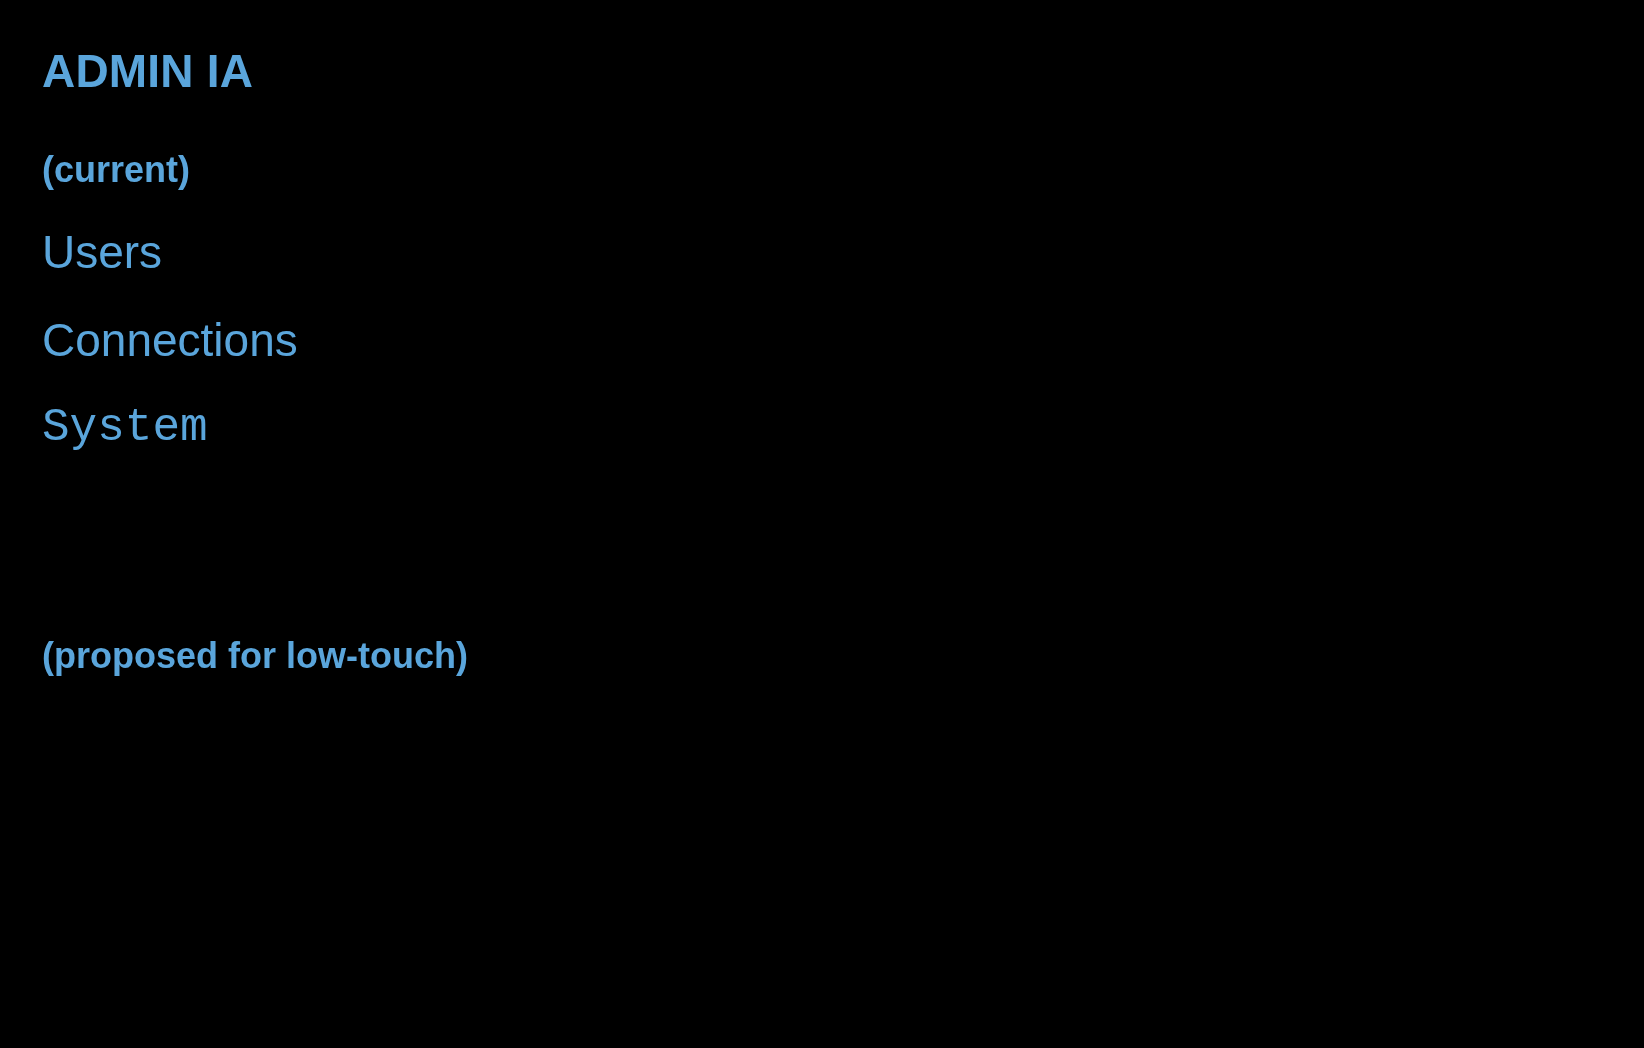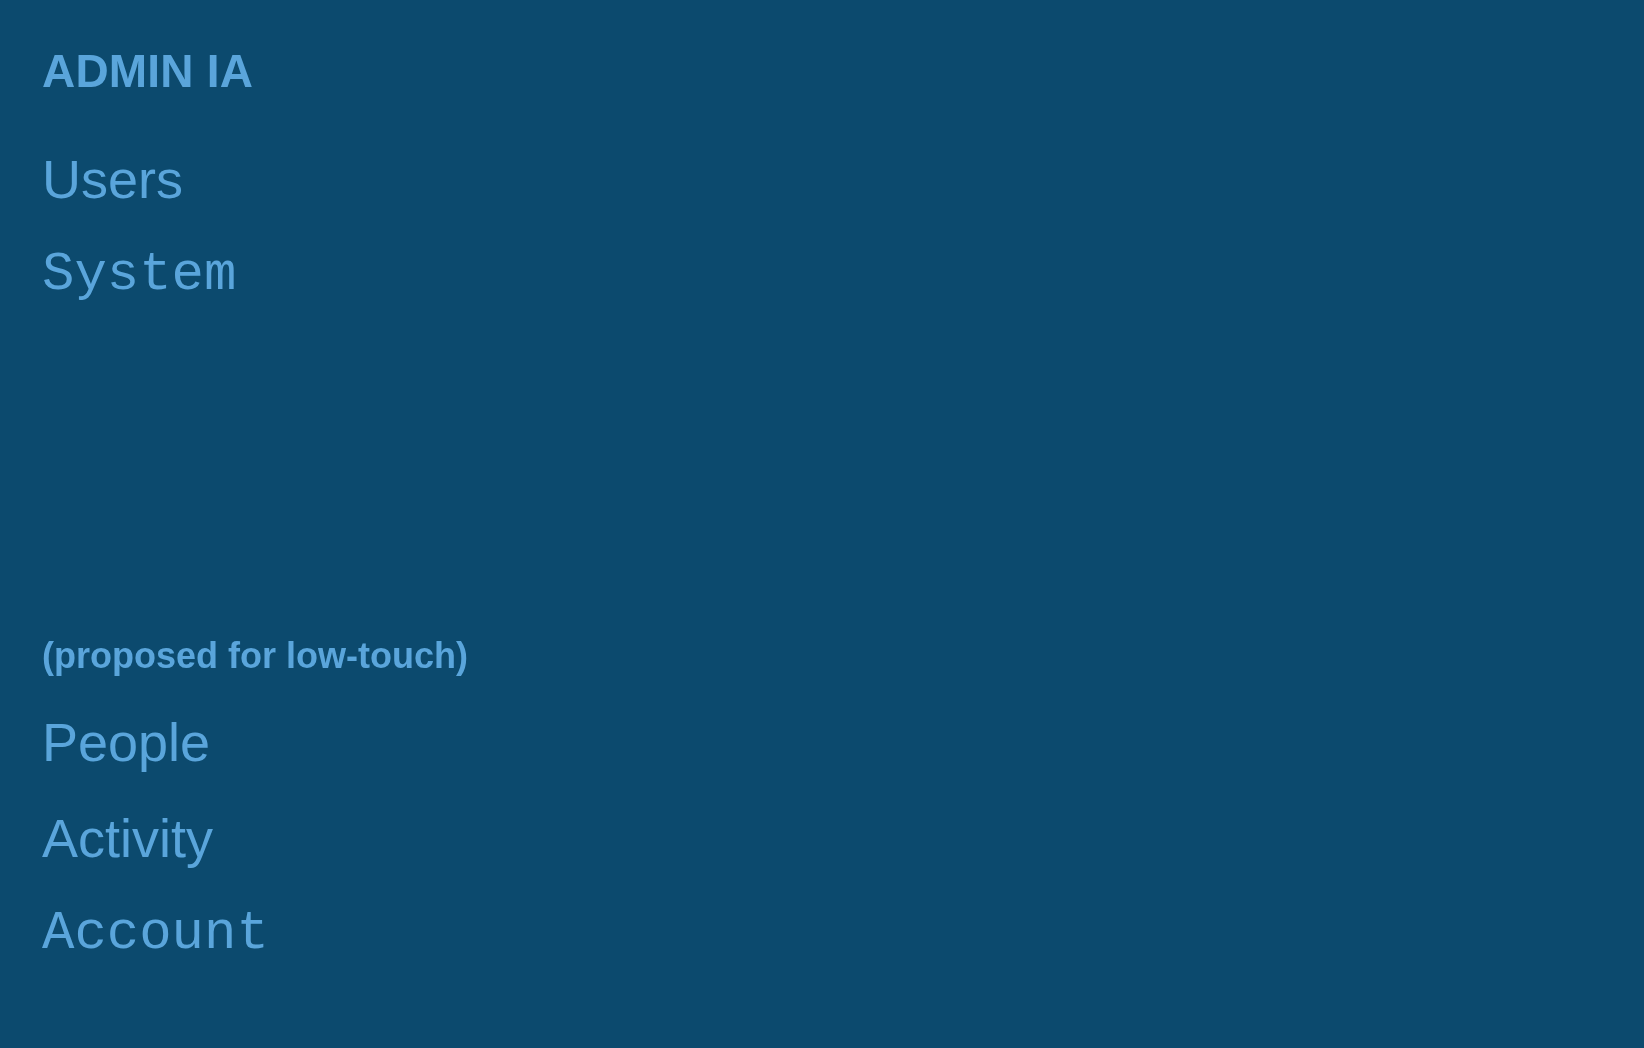--- a/index.html
+++ b/index.html
@@ -13,21 +13,21 @@
     height: 1048px;
     overflow: hidden;
     font-family: "Liberation Sans", sans-serif;
     -webkit-font-smoothing: antialiased;
   }
 
   .canvas {
     position: relative;
     width: 1644px;
     height: 1048px;
-    background: #0c4a6e;
+    background: #000000;
   }
 
   .content {
     position: absolute;
     left: 42px;
     top: 0;
     width: 1200px;
   }
 
   
@@ -63,49 +63,46 @@
   }
 
   .nav-list {
     list-style: none;
     margin: 0;
     padding: 0;
   }
 
   .nav-item {
     color: #5aa5db;
-    font-size: 54px;
+    font-size: 46px;
     font-weight: normal;
     line-height: 1;
     margin: 0 0 42px 0;
     padding: 0;
     white-space: nowrap;
     width: max-content;
     cursor: pointer;
   }
   .nav-item:last-child { margin-bottom: 0; font-family: Liberation Mono, monospace; }
 </style>
 </head>
 <body>
 
 <div class="canvas">
   <div class="content">
 
     <h1 class="deck-title">ADMIN IA</h1>
 
     <div class="section section-current">
+      <h2 class="section-heading">(current)</h2>
       <ul class="nav-list">
         <li class="nav-item">Users</li>
+        <li class="nav-item">Connections</li>
         <li class="nav-item">System</li>
       </ul>
     </div>
 
     <div class="section section-proposed">
       <h2 class="section-heading">(proposed for low-touch)</h2>
-      <ul class="nav-list">
-        <li class="nav-item">People</li>
-        <li class="nav-item">Activity</li>
-        <li class="nav-item">Account</li>
-      </ul>
     </div>
 
   </div>
 </div>
 
 </body></html>

